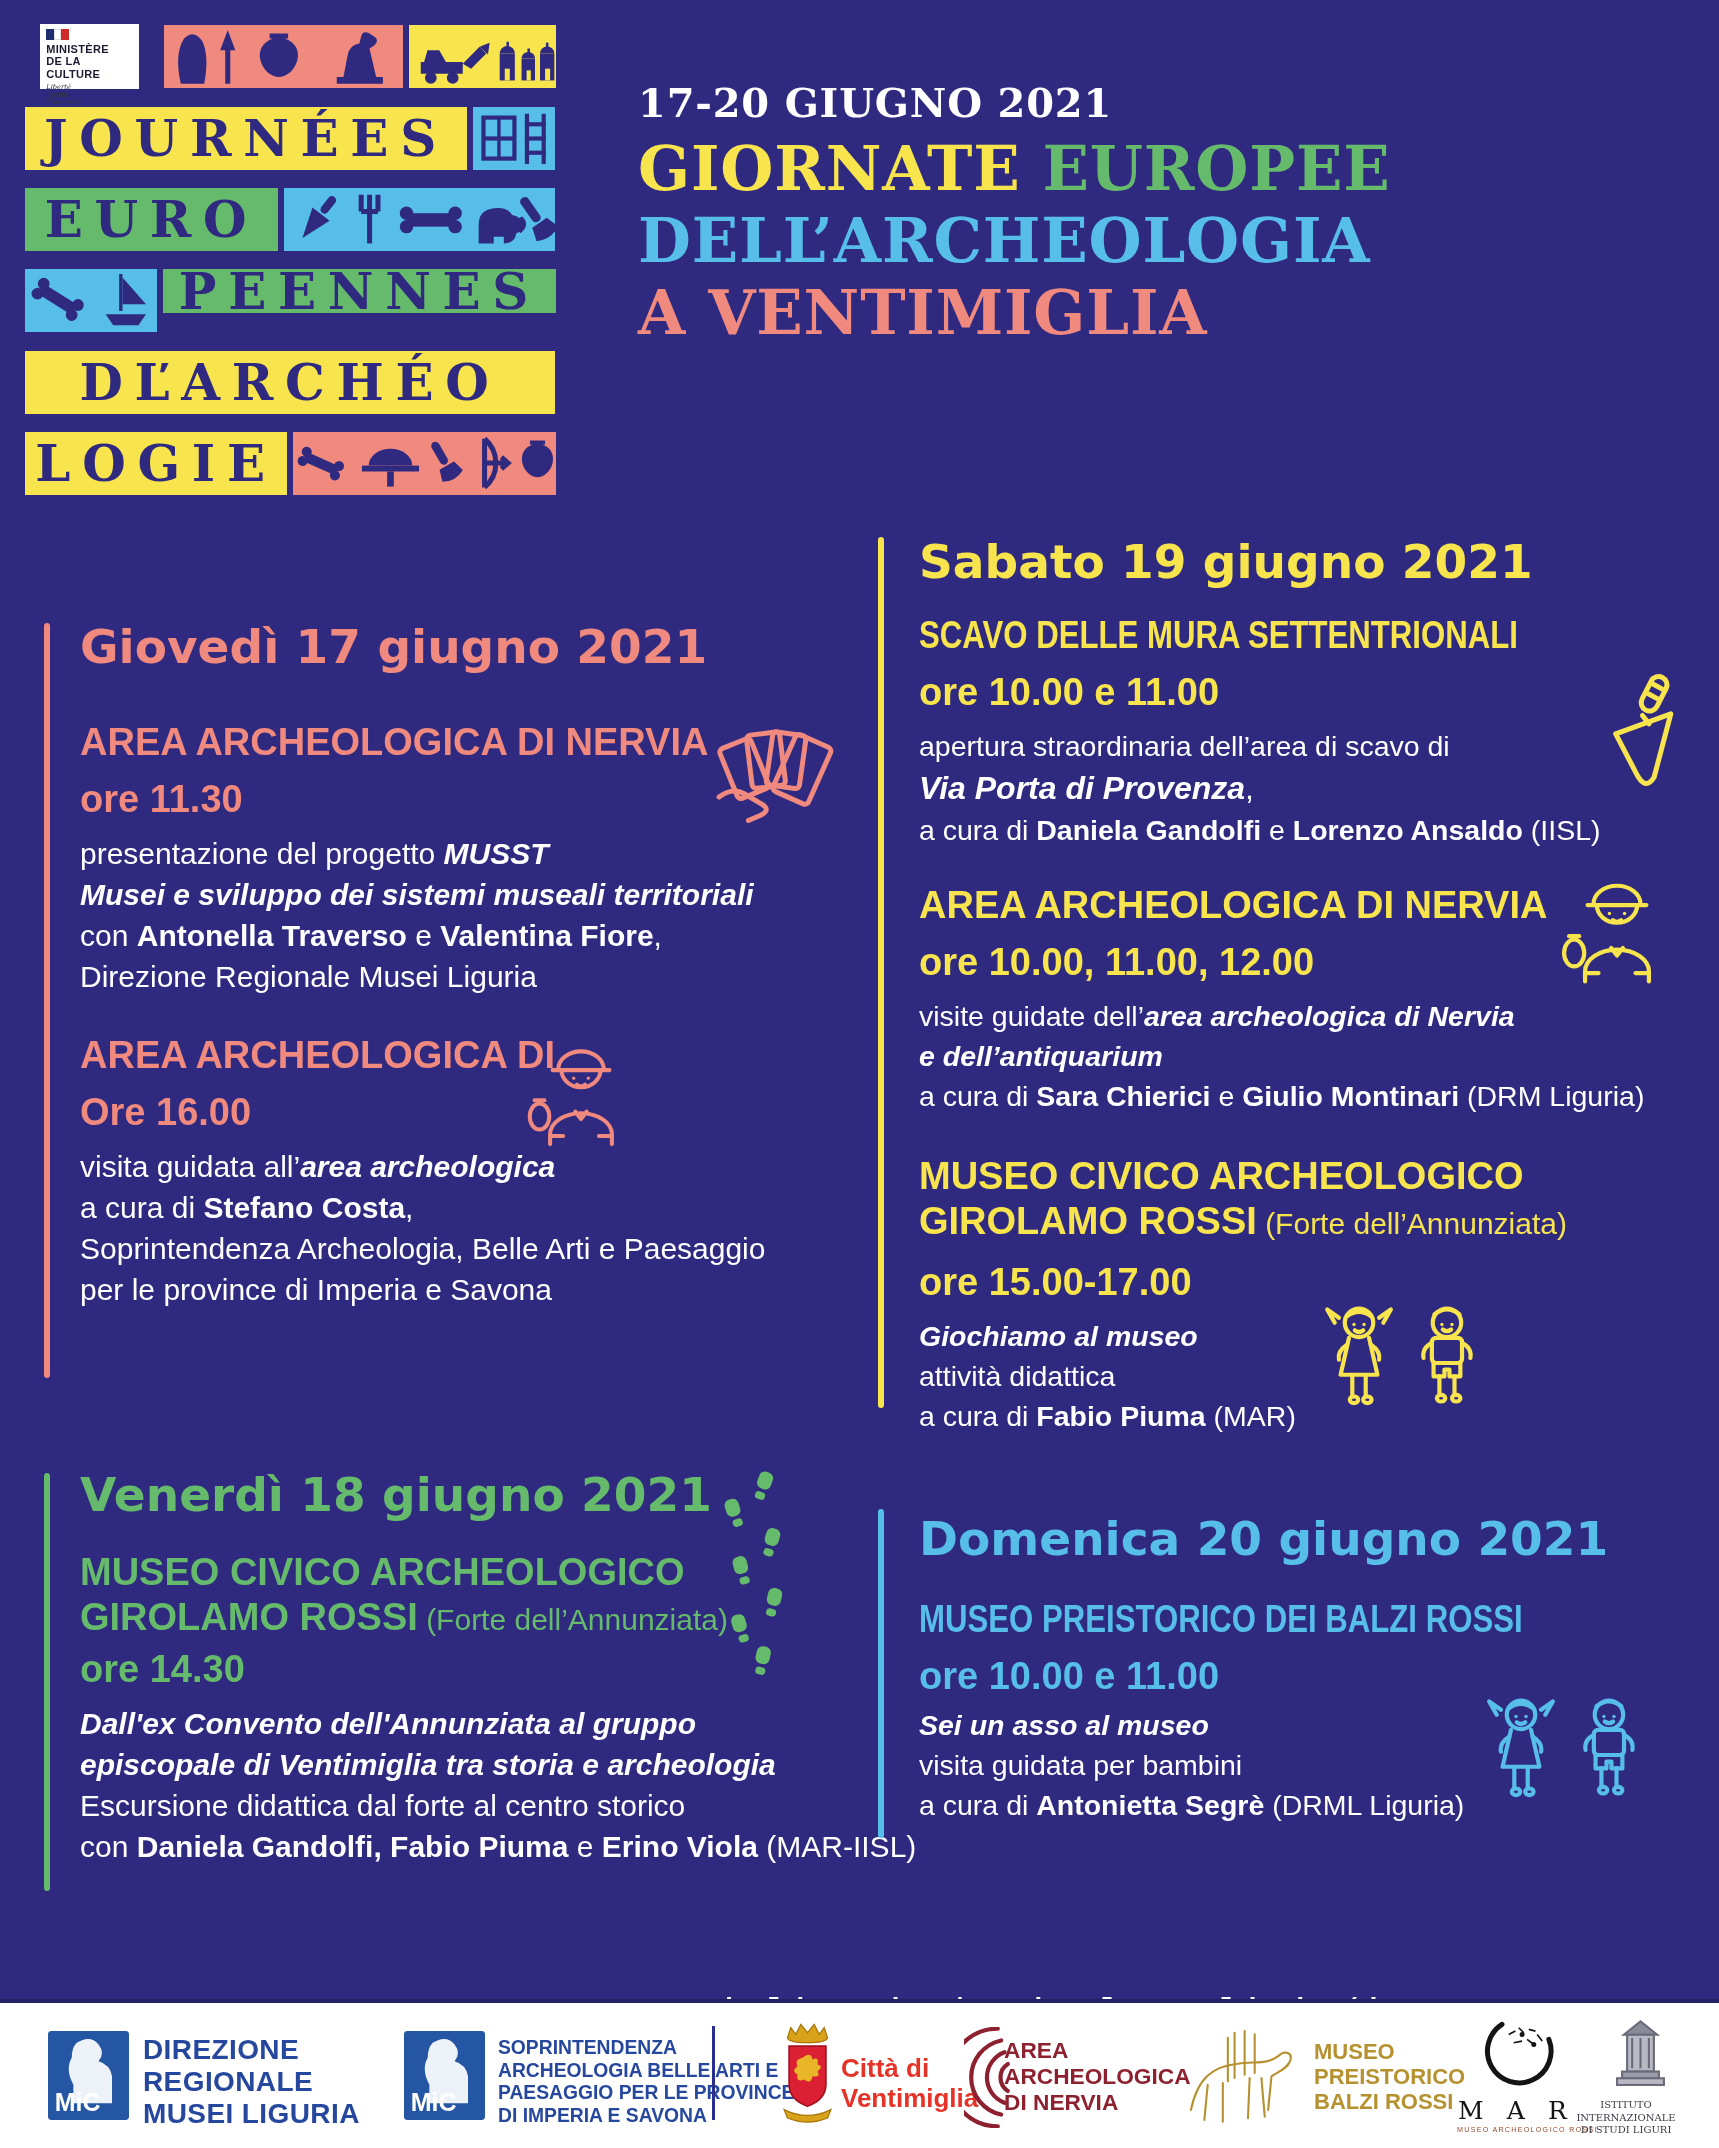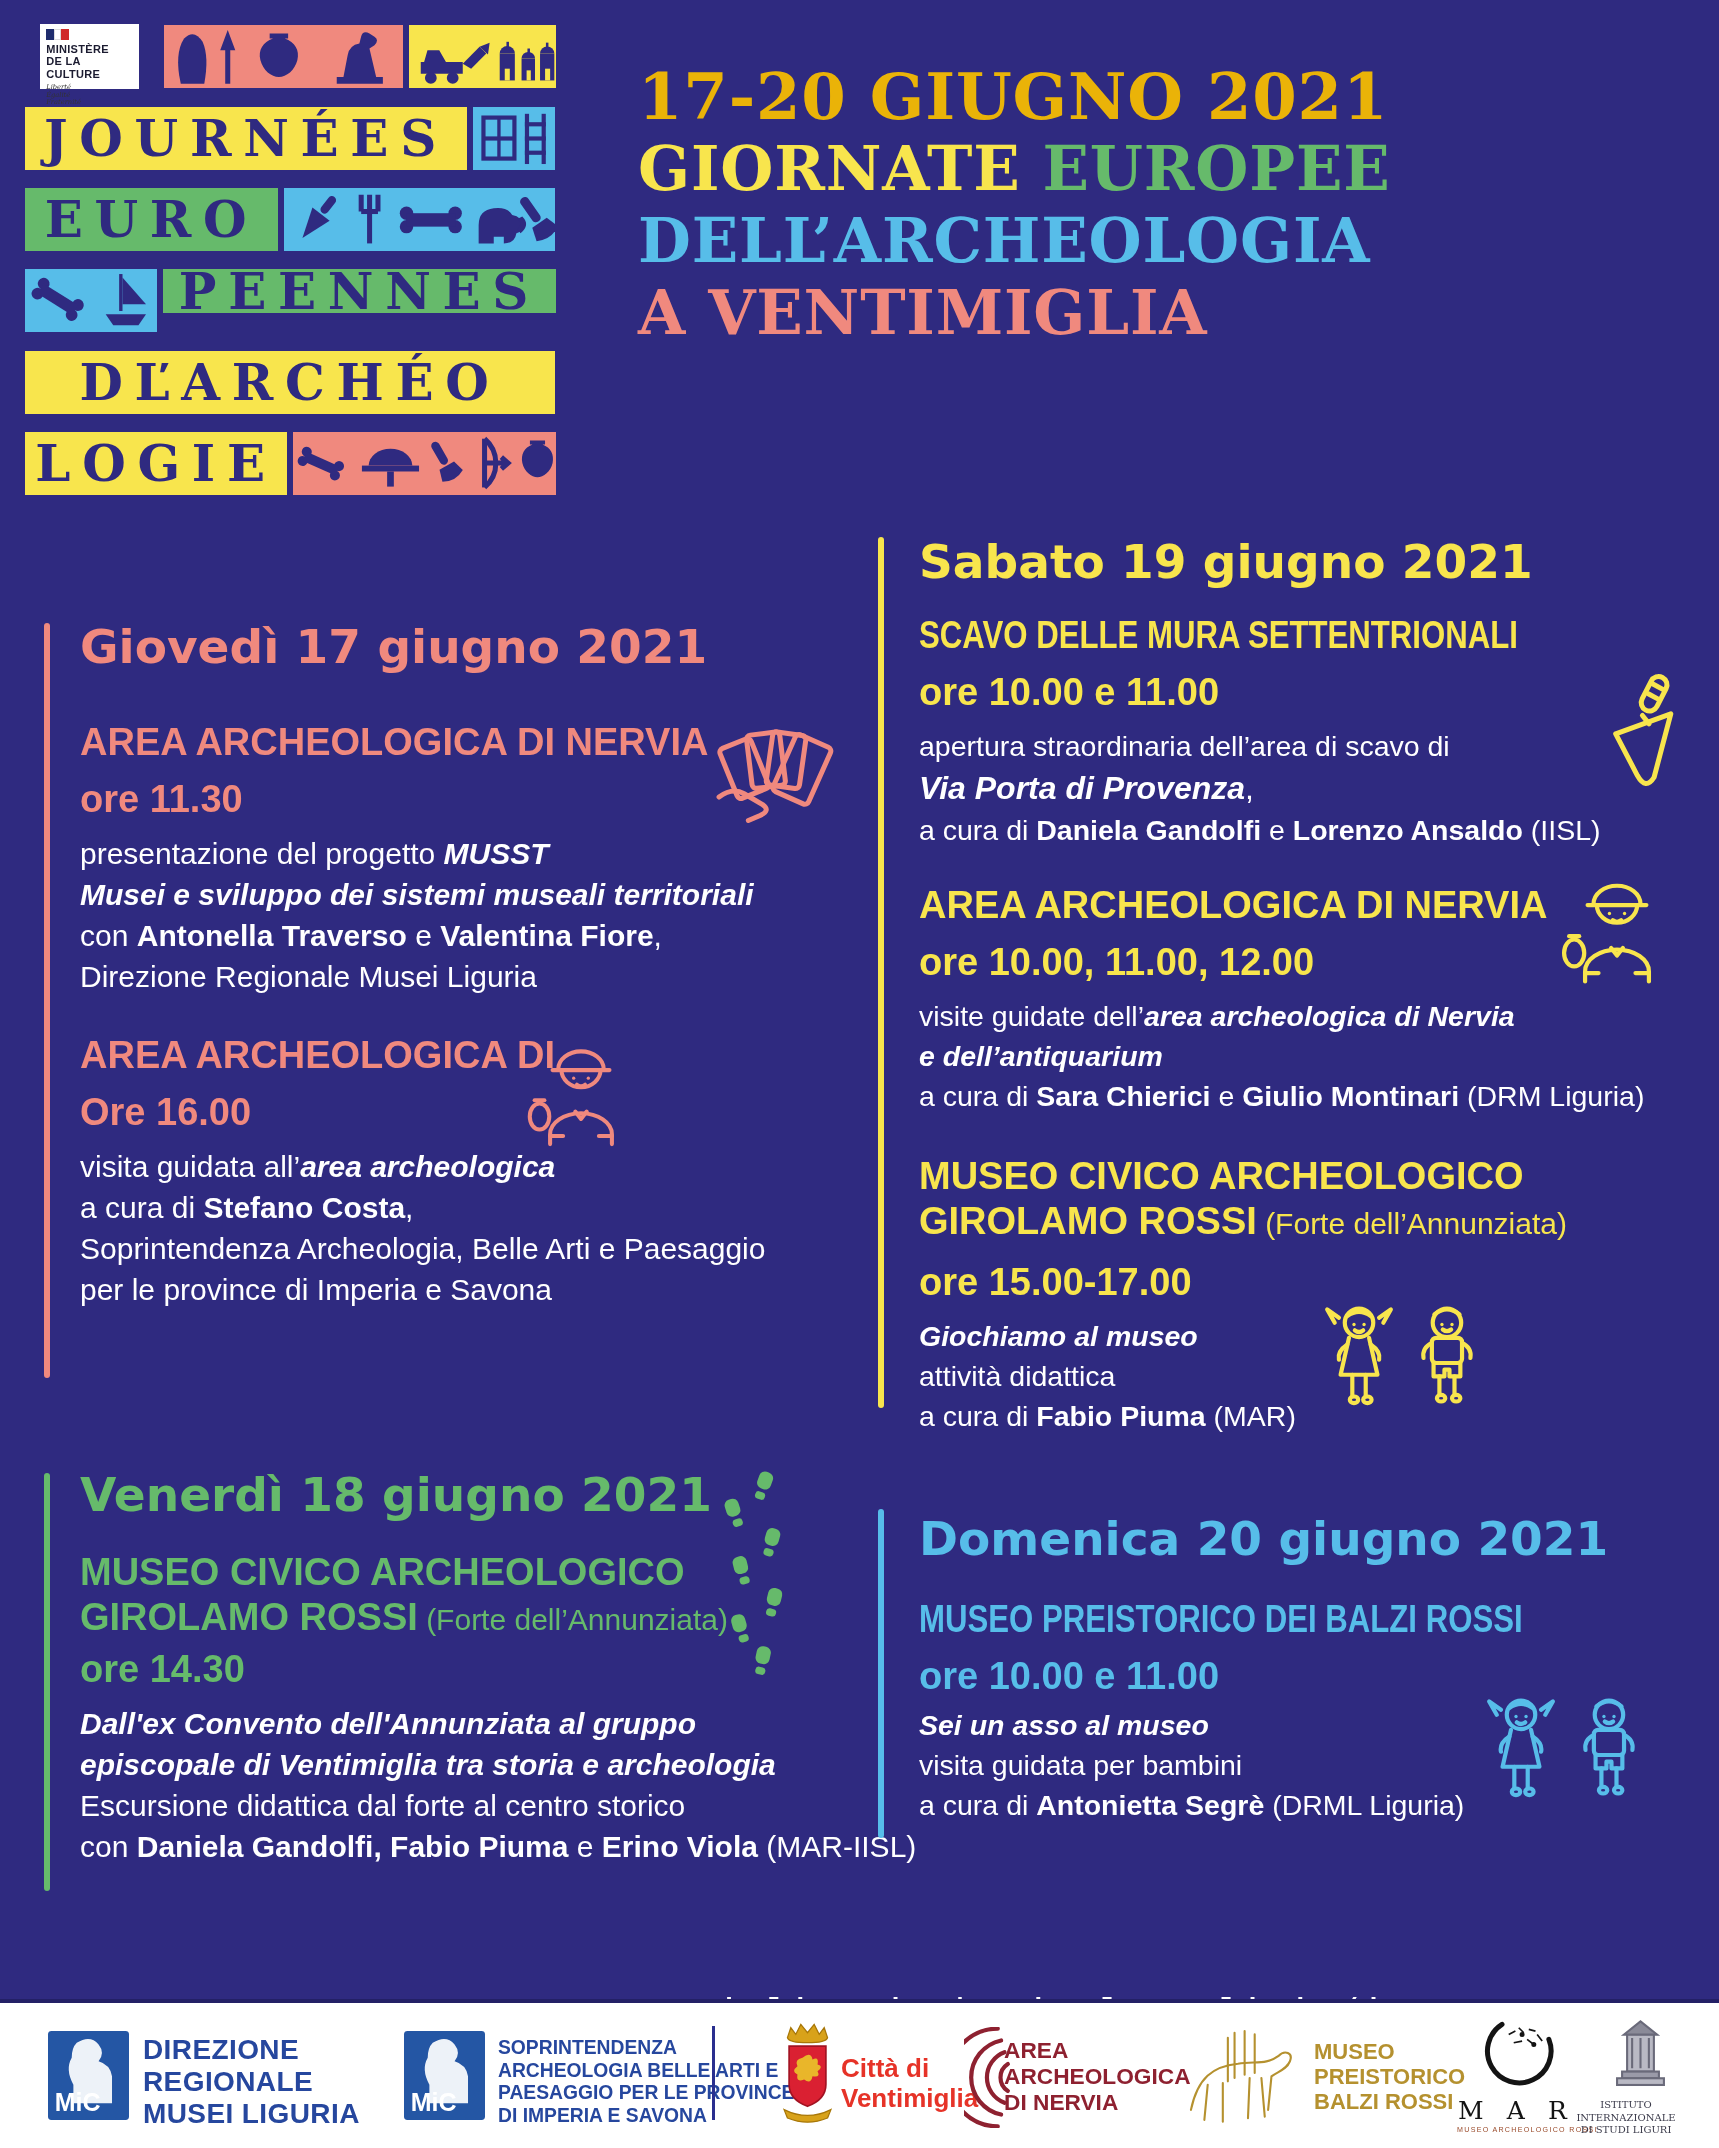--- a/index.html
+++ b/index.html
@@ -26,21 +26,21 @@
   .ministry{background:#fff;padding:5px 6.7px;box-sizing:border-box;color:#1b1b30;}
   .ministry .flag{display:block;height:11px;margin-bottom:3.4px;}
   .ministry .flag i{display:inline-block;width:7.6px;height:11px;vertical-align:top;}
   .fb{background:#1f2c6d;} .fw{background:#fff;border:0.8px solid #ddd;box-sizing:border-box;} .fr{background:#d02a2a;}
   .ministry .mtitle{font-size:11px;font-weight:bold;line-height:12.6px;letter-spacing:0.3px;}
   .ministry .motto{margin-top:3.4px;font-family:"DejaVu Serif",serif;font-style:italic;font-size:6.7px;line-height:7.6px;color:#333;}
 
   
   .title-line{position:absolute;font-family:"DejaVu Serif",serif;font-weight:bold;
               letter-spacing:0.8px;white-space:nowrap;}
-  .t1{color:#eab308;font-size:64px;}
+  .t1{color:#ffffff;font-size:40px;margin-top:20px;}
   .t2{font-size:61px;} .t2 .y{color:var(--yellow);} .t2 .g{color:var(--green);}
   .t3{color:var(--blue);font-size:61px;}
   .t4{color:var(--salmon);font-size:61px;}
 
   
   .day-heading{position:absolute;font-family:"DejaVu Sans",sans-serif;font-weight:bold;
                font-size:47px;white-space:nowrap;text-align:right;}
   .thu{color:var(--salmon);} .fri{color:var(--green);} .sat{color:var(--yellow);} .sun{color:var(--blue);}
   .vdiv{position:absolute;width:5.9px;border-radius:3.4px;}
 

